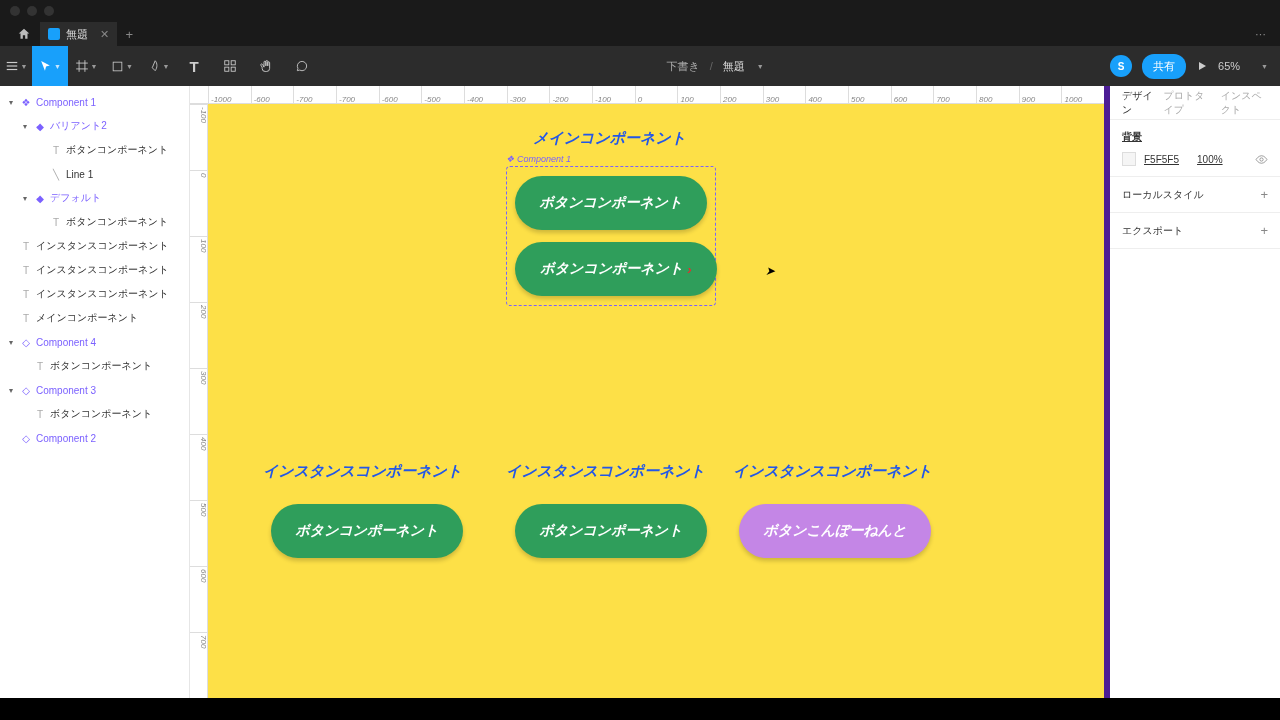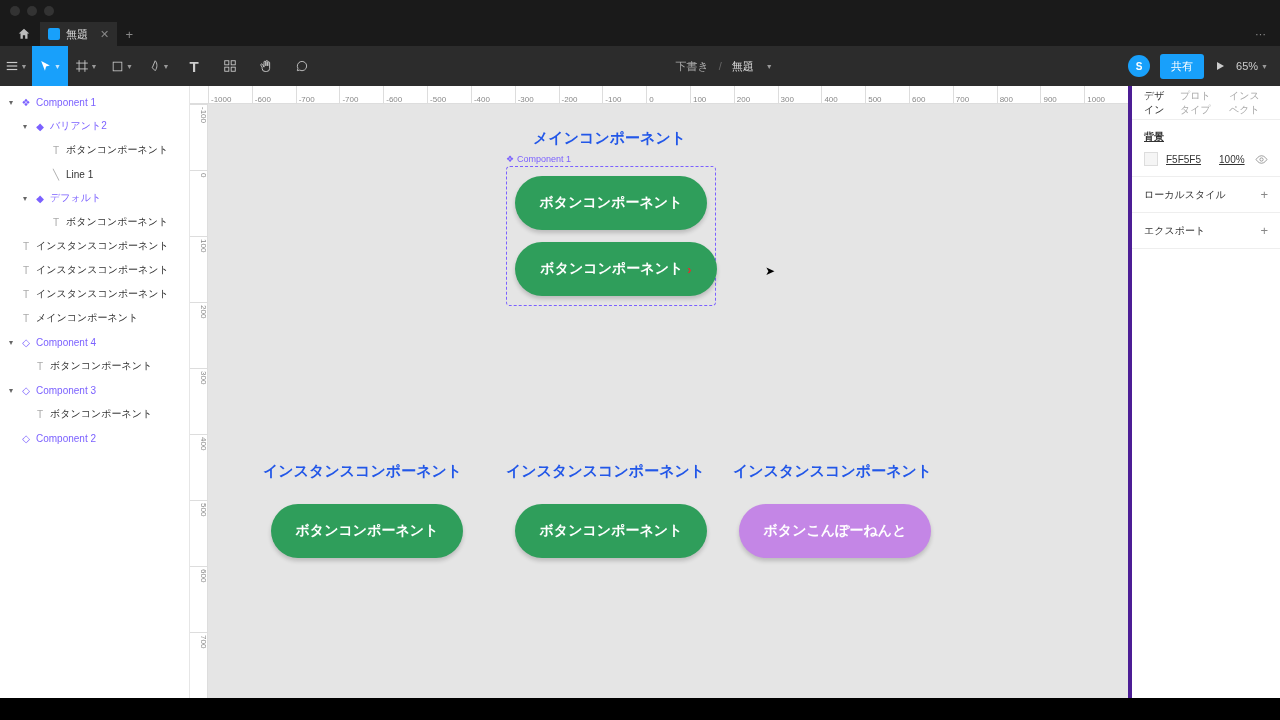--- a/index.html
+++ b/index.html
@@ -22,44 +22,44 @@
   .toolbar { height: 40px; background: #2c2c2c; display:flex; align-items:center; color:#ccc; }
   .tool-btn { width: 36px; height: 40px; display:flex; align-items:center; justify-content:center; position:relative; }
   .tool-btn.active { background:#18a0fb; color:#fff; }
   .tool-caret { font-size:7px; margin-left:2px; color:#999; }
   .tool-btn.active .tool-caret { color:#c7e6ff; }
   .menu-btn { width:32px; display:flex; align-items:center; justify-content:center; height:40px; }
   .toolbar-center { flex:1; display:flex; align-items:center; justify-content:center; gap:10px; color:#aaa; font-size:11px; }
   .toolbar-center .title { color:#ddd; }
   .toolbar-right { display:flex; align-items:center; gap:10px; padding-right:12px; }
   .avatar { width:22px; height:22px; border-radius:50%; background:#18a0fb; color:#fff; font-size:10px; display:flex; align-items:center; justify-content:center; font-weight:600; }
-  .share-btn { background:#18a0fb; color:#fff; border-radius:3px; padding:5px 11px; font-size:11px; font-weight:500; }
+  .share-btn { background:#18a0fb; color:#fff; border-radius:12px; padding:5px 11px; font-size:11px; font-weight:500; }
   .play { color:#ccc; }
-  .zoom { color:#ccc; font-size:11px; display:flex; align-items:center; gap:1px; }
+  .zoom { color:#ccc; font-size:11px; display:flex; align-items:center; gap:19px; }
 
   
   .main { display:flex; height: calc(720px - 22px - 24px - 40px - 22px); background:#fff; }
 
   
   .left-panel { width: 190px; border-right:1px solid #e6e6e6; background:#fff; display:flex; flex-direction:column; overflow:hidden; }
   .lp-tabs { display:flex; align-items:center; height:34px; padding:0 10px; gap:12px; font-size:11px; border-bottom:1px solid #eee; }
   .lp-tabs .search { color:#888; }
   .lp-tab { color:#333; }
   .lp-tab.dim { color:#aaa; }
   .lp-page { margin-left:auto; color:#555; font-size:10px; display:flex; align-items:center; gap:3px; }
   .layers { padding:4px 0; overflow:auto; }
   .layer { display:flex; align-items:center; height:24px; font-size:10px; color:#333; gap:4px; padding-left:6px; }
   .layer.purple { color:#7b61ff; }
   .layer .caret { width:10px; text-align:center; color:#666; font-size:8px; }
   .layer .ico { width:12px; text-align:center; color:inherit; }
   .indent-1 { padding-left: 20px; }
   .indent-2 { padding-left: 36px; }
 
   
-  .canvas-wrap { flex:1; position:relative; background:#e5e5e5; overflow:hidden; }
+  .canvas-wrap { flex:1; position:relative; background:#fde047; overflow:hidden;font-style:italic; }
   .ruler-h { position:absolute; top:0; left:0; right:0; height:18px; background:#fff; border-bottom:1px solid #ddd; z-index:5; }
   .ruler-h-ticks { position:absolute; top:0; left:18px; right:0; height:18px; display:flex; }
   .tick { flex:1; border-left:1px solid #ddd; font-size:8px; color:#888; padding-left:2px; display:flex; align-items:flex-end; }
   .ruler-v { position:absolute; top:0; left:0; bottom:0; width:18px; background:#fff; border-right:1px solid #ddd; z-index:4; }
   .ruler-v-ticks { position:absolute; top:18px; left:0; width:18px; bottom:0; display:flex; flex-direction:column; }
   .vtick { flex:1; border-top:1px solid #ddd; font-size:8px; color:#888; writing-mode:vertical-rl; text-align:left; padding-top:2px; }
   .canvas { position:absolute; left:18px; top:18px; right:0; bottom:0; }
 
   .section-label { position:absolute; color:#2257e8; font-weight:700; font-size:15px; }
   .comp-label { position:absolute; color:#7b61ff; font-size:9px; display:flex; align-items:center; gap:3px; }
@@ -67,21 +67,21 @@
   .variant-frame { position:absolute; border:1px dashed #7b61ff; border-radius:4px; }
 
   .pill-btn { position:absolute; display:flex; align-items:center; justify-content:center; border-radius:28px; font-weight:700; font-size:14px; color:#fff; box-shadow:0 3px 4px rgba(0,0,0,0.18); }
   .pill-green { background:#2f9e5b; }
   .pill-purple { background:#c486e6; }
   .pill-btn .chev { color:#e03131; font-weight:900; margin-left:4px; font-size:13px; }
 
   .cursor-arrow { position:absolute; font-size:12px; color:#000; }
 
   
-  .right-panel { width: 152px; border-left:4px solid #4c1d95; background:#fff; font-size:10px; color:#333; }
+  .right-panel { width: 176px; border-left:6px solid #4c1d95; background:#fff; font-size:10px; color:#333; }
   .rp-tabs { display:flex; gap:10px; height:34px; align-items:center; padding:0 12px; border-bottom:1px solid #eee; }
   .rp-tab { color:#333; font-size:10px; }
   .rp-tab.dim { color:#aaa; }
   .rp-section { padding:10px 12px; border-bottom:1px solid #eee;text-decoration:underline; }
   .rp-section-title { font-weight:600; margin-bottom:8px; font-size:10px; }
   .bg-row { display:flex; align-items:center; gap:8px; }
   .swatch { width:14px; height:14px; border:1px solid #ddd; background:#f5f5f5; }
   .eye { margin-left:auto; color:#888; font-size:11px; }
   .rp-row { display:flex; align-items:center; justify-content:space-between; padding:10px 12px; border-bottom:1px solid #eee; }
   .plus { color:#888; font-size:13px; }

